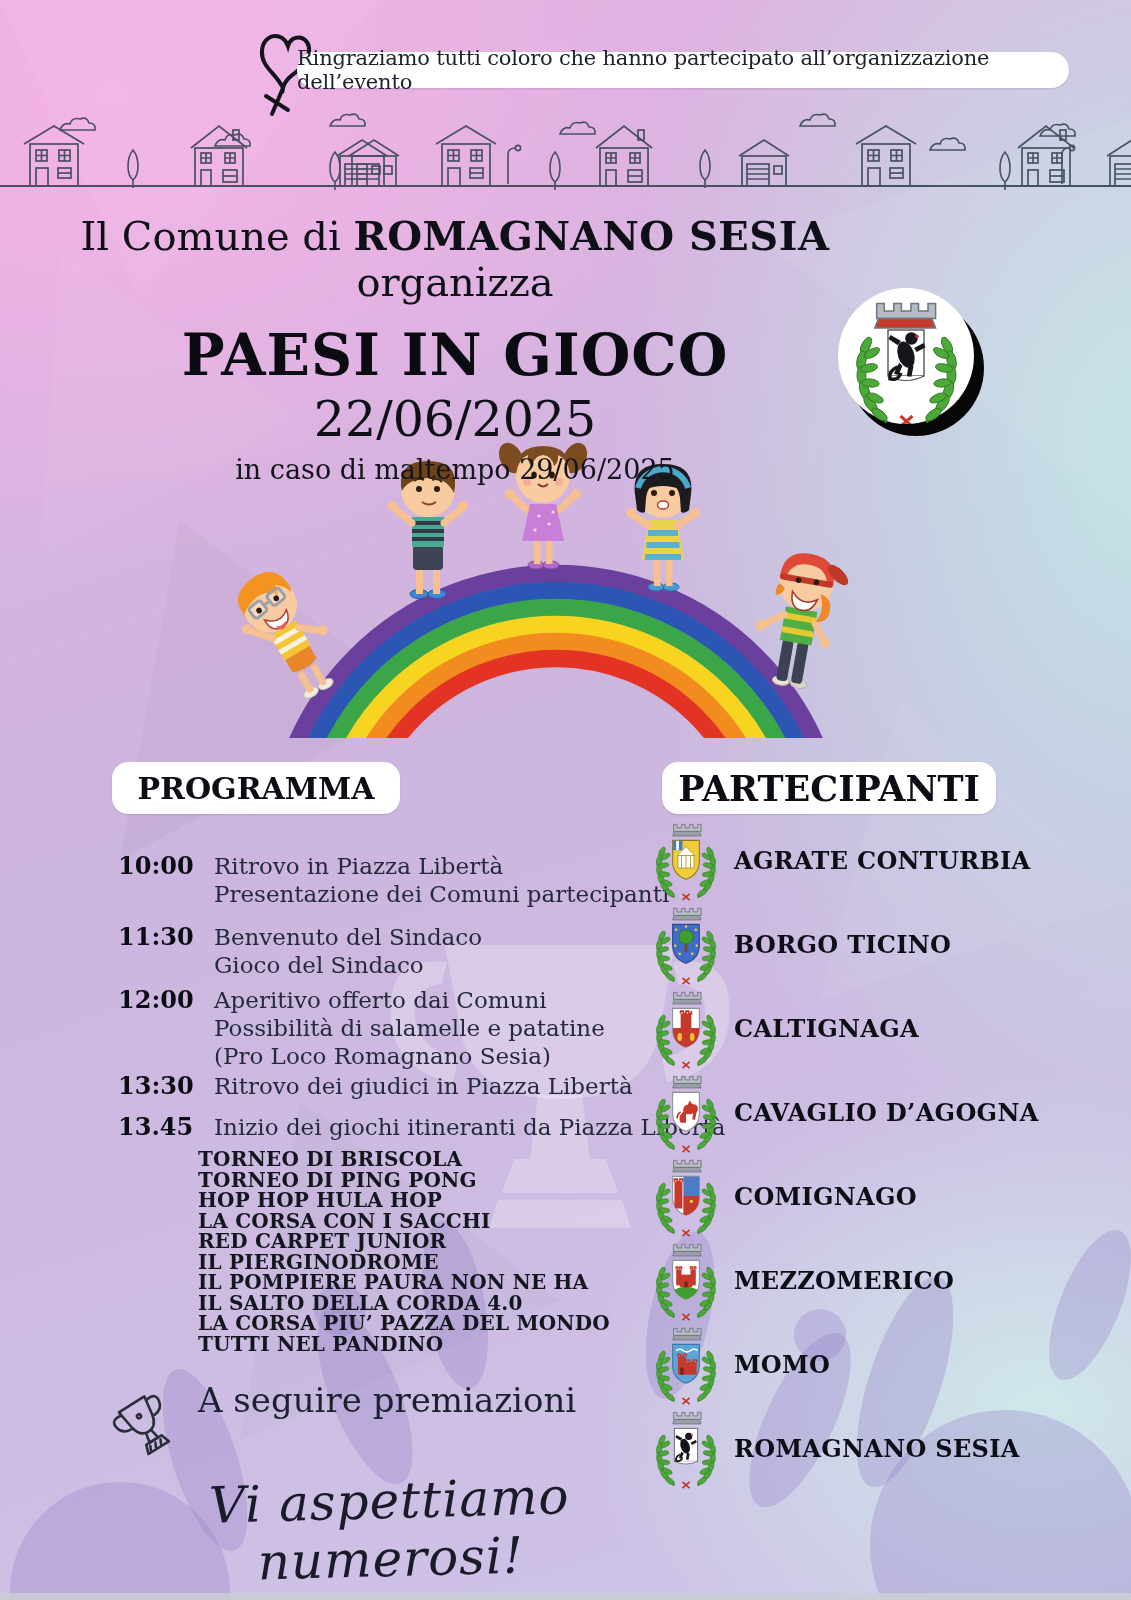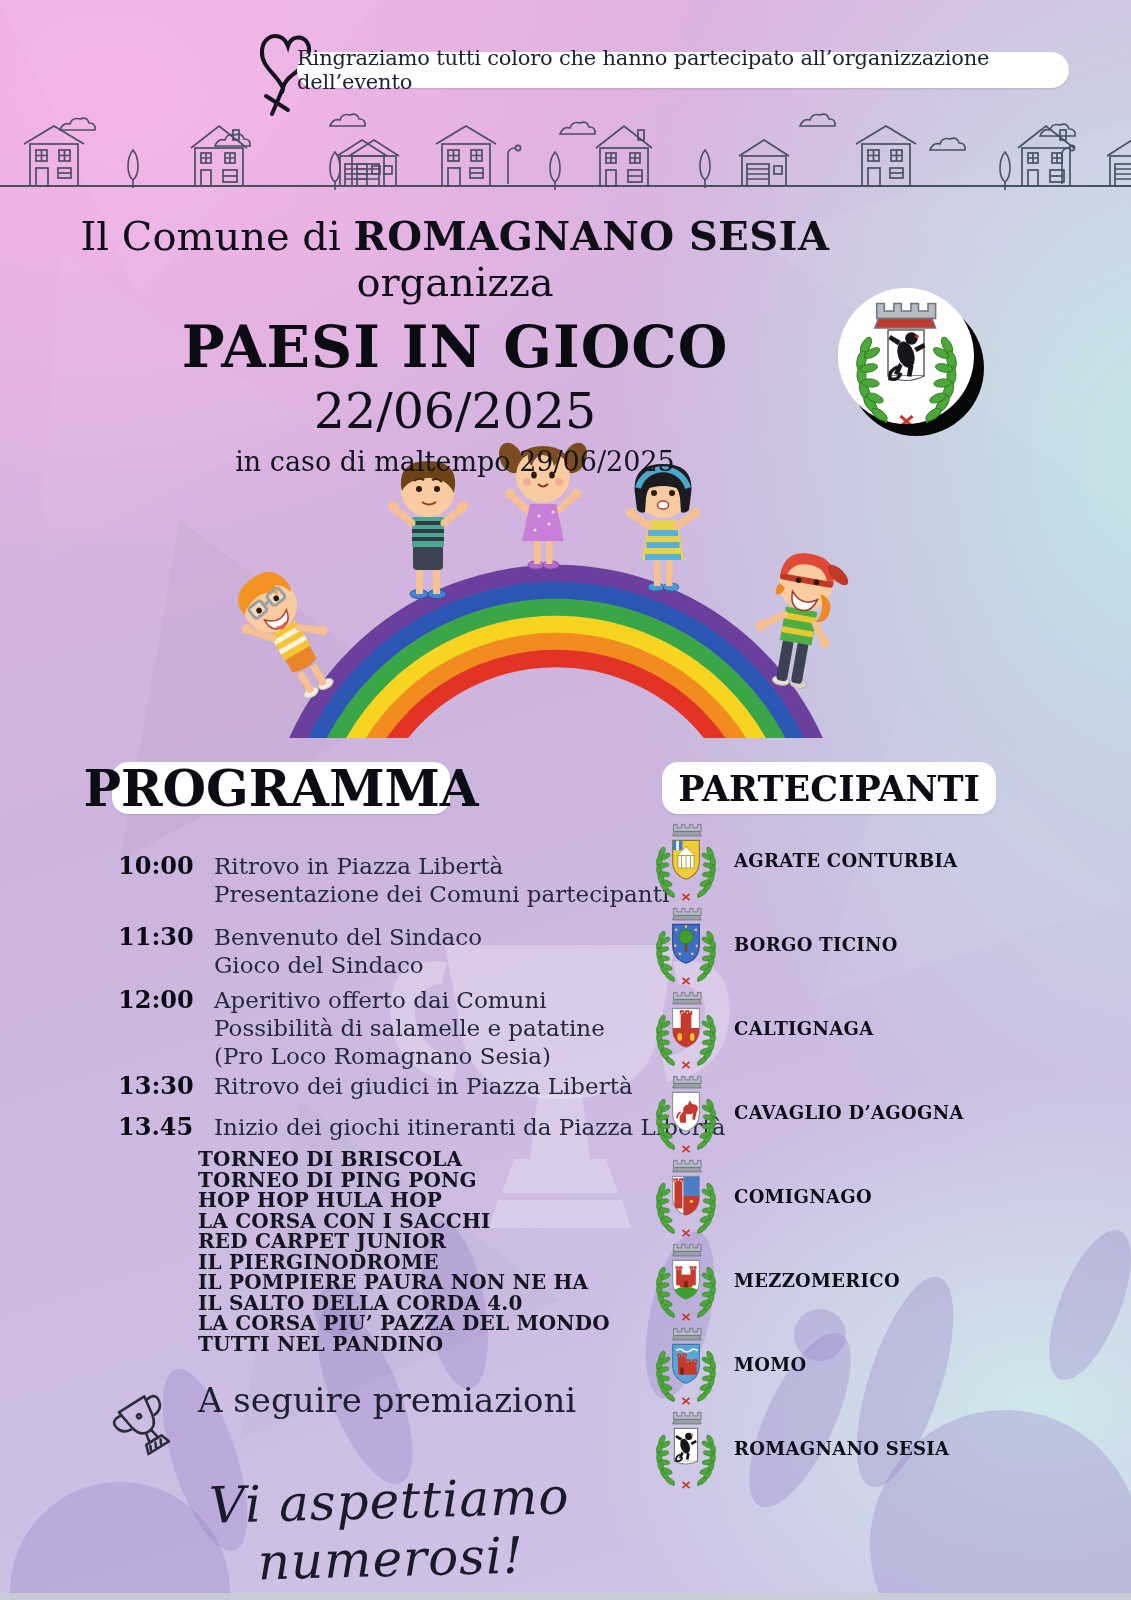--- a/index.html
+++ b/index.html
@@ -21,61 +21,61 @@
     position:absolute;left:297px;top:52px;width:772px;height:36px;z-index:3;
     background:#fff;border-radius:26px;display:flex;align-items:center;justify-content:center;
     font-size:21px;color:#1b212e;letter-spacing:-0.2px;box-shadow:0 1px 2px rgba(60,40,90,.15);
   }
   .skyline{position:absolute;left:0;top:110px;width:1131px;height:84px;z-index:2;}
 
   
   .title-block{position:absolute;left:0;top:212px;width:910px;text-align:center;z-index:3;}
   .title-line{font-size:40px;color:#0f1017;}
   .title-line .bold{font-weight:bold;letter-spacing:.5px;}
-  .event-name{font-size:57px;font-weight:bold;letter-spacing:1px;margin-top:8px;color:#0b0c12;}
+  .event-name{font-size:57px;font-weight:bold;letter-spacing:1px;margin-top:16px;color:#0b0c12;}
   .event-date{font-size:49px;margin-top:3px;color:#0f1017;}
   .rain-note{font-size:27px;margin-top:6px;color:#14151c;}
 
   
   .badge{
     position:absolute;left:838px;top:288px;width:136px;height:136px;border-radius:50%;
     background:#fff;box-shadow:10px 12px 0 #070708;z-index:3;
   }
   .badge svg{width:136px;height:136px;display:block;}
 
   .kids{position:absolute;left:210px;top:440px;width:692px;height:298px;z-index:2;}
 
   
   .pill{
     position:absolute;height:52px;background:#fff;border-radius:16px;z-index:3;
     display:flex;align-items:center;justify-content:center;font-weight:bold;color:#0c0d14;
     box-shadow:0 1px 2px rgba(60,40,90,.15);
   }
-  .pill-programma{left:112px;top:762px;width:338px;font-size:50px;letter-spacing:0;}
+  .pill-programma{left:112px;top:762px;width:288px;font-size:30px;letter-spacing:0;}
   .pill-partecipanti{left:662px;top:762px;width:334px;font-size:35px;}
 
   
   .schedule{position:absolute;left:118px;top:852px;width:560px;z-index:3;}
   .sched-item{display:grid;grid-template-columns:78px 1fr;column-gap:18px;}
   .sched-time{font-weight:bold;font-size:24px;color:#0b0c14;line-height:28px;}
   .sched-lines{font-size:23px;color:#242a3c;line-height:28px;white-space:nowrap;}
   .m15{margin-bottom:15px}.m9{margin-bottom:7px}.m2{margin-bottom:2px}.m13{margin-bottom:13px}
   .games{margin:8px 0 0 80px;font-weight:bold;font-size:20px;line-height:20.5px;color:#14161f;letter-spacing:.2px;}
   .award-note{margin:26px 0 0 80px;font-size:34px;color:#1c2130;}
   .trophy-line{position:absolute;left:102px;top:1384px;width:90px;height:90px;z-index:3;}
   .closing{
     position:absolute;left:130px;top:1472px;width:520px;text-align:center;z-index:3;
     font-size:50px;font-style:italic;color:#1a1a28;transform:rotate(-1.5deg);letter-spacing:1px;
   }
 
   
   .participants{position:absolute;left:652px;top:818px;width:460px;z-index:3;}
   .p-row{display:flex;align-items:center;height:84px;gap:14px;}
   .p-crest{width:68px;height:82px;flex:none;}
-  .p-name{font-weight:bold;font-size:18px;color:#0d0e16;letter-spacing:.3px;white-space:nowrap;}
+  .p-name{font-weight:bold;font-size:24px;color:#0d0e16;letter-spacing:.3px;white-space:nowrap;}
 
   .bottom-strip{position:absolute;left:0;bottom:0;width:100%;height:7px;background:#c9cdd5;opacity:.9;z-index:4;}
 </style>
 </head>
 <body>
 
 <div class="poster">
 
   <svg width="0" height="0" style="position:absolute" aria-hidden="true">
     <defs>

